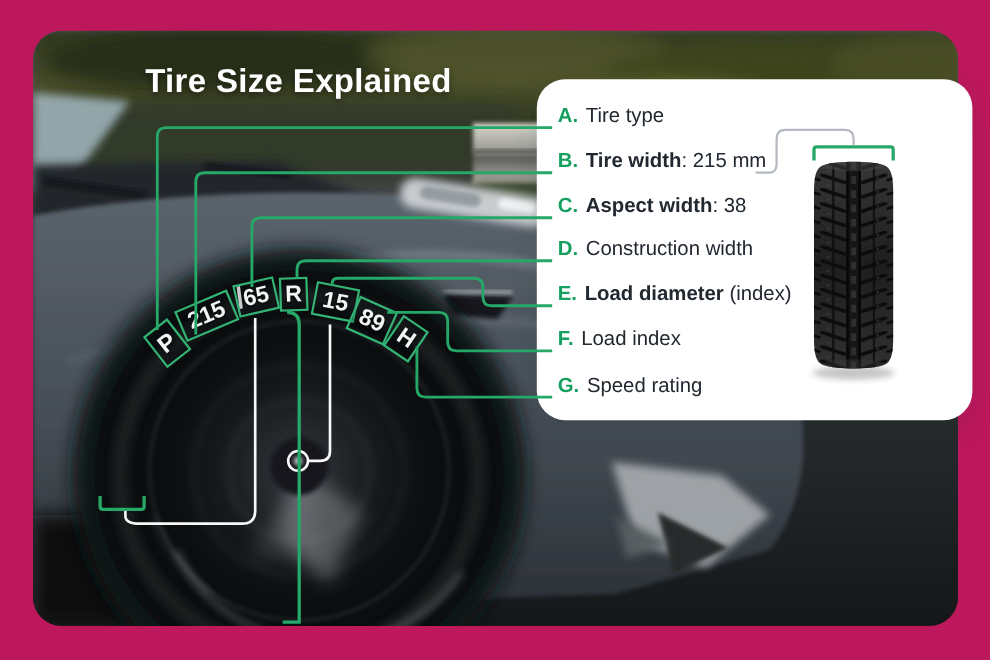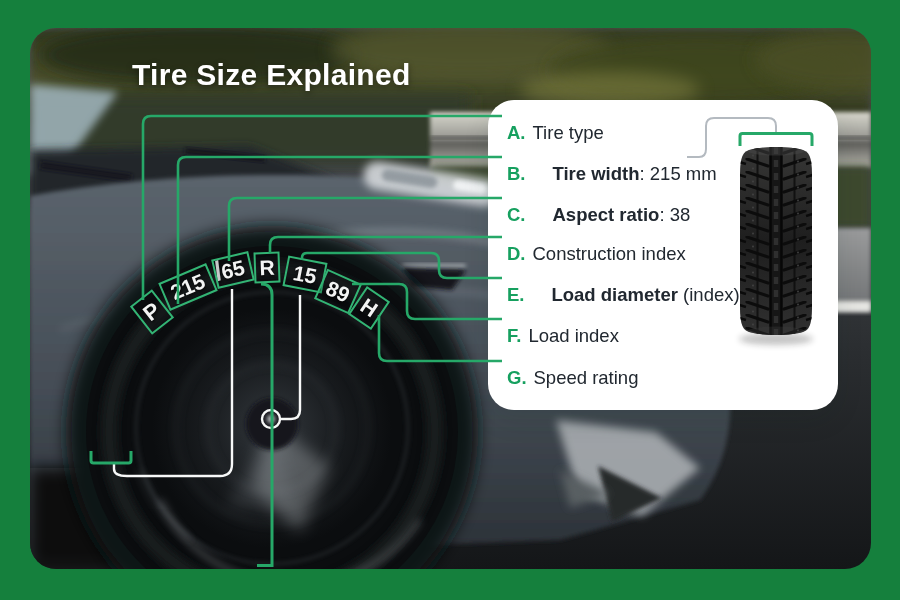--- a/index.html
+++ b/index.html
@@ -1,27 +1,27 @@
 <!DOCTYPE html>
 <html><head>
 <meta charset="utf-8">
 <style>
   html,body{margin:0;padding:0;}
   body{width:900px;height:600px;font-family:"Liberation Sans",sans-serif;background:#e8f4ec;overflow:hidden;}
-  .stage{position:relative;width:900px;height:600px;background:#15803d;}
+  .stage{position:relative;width:900px;height:600px;background:#be185d;}
   .stage svg{position:absolute;left:0;top:0;}
   
   .title{position:absolute;left:132px;top:58px;margin:0;font-size:30px;font-weight:700;color:#ffffff;
          letter-spacing:.3px;text-shadow:0 2px 6px rgba(0,0,0,.4);z-index:4;}
   
-  .panel{position:absolute;left:488px;top:100px;width:350px;height:310px;background:#ffffff;border-radius:26px;
+  .panel{position:absolute;left:488px;top:72px;width:396px;height:310px;background:#ffffff;border-radius:26px;
          box-shadow:0 10px 26px rgba(15,45,30,.12);z-index:2;}
   .legend-row{position:absolute;left:19px;height:24px;line-height:24px;font-size:18.5px;color:#212830;white-space:nowrap;}
   .legend-row .letter{color:#16a05f;font-weight:700;margin-right:7px;}
-  .legend-row .b{font-weight:700;margin-left:20px;}
+  .legend-row .b{font-weight:700;}
   .row-a{top:21px}.row-b{top:62px}.row-c{top:103px}.row-d{top:142px}.row-e{top:183px}.row-f{top:224px}.row-g{top:266px}
   
   .markings{position:absolute;left:0;top:0;width:900px;height:600px;z-index:3;pointer-events:none;}
   .mark{position:absolute;display:flex;align-items:center;justify-content:center;border:2.5px solid #33b474;
         color:#f3f4f4;font-weight:700;font-size:21px;background:rgba(5,8,10,.18);
         text-shadow:0 2px 3px rgba(0,0,0,.65);box-sizing:border-box;}
   .mark-slash{border:none;background:none;font-size:27px;}
   .m-p   {left:138px;top:294px;width:28px;height:36px;transform:rotate(-38deg);font-size:22px;}
   .m-215 {left:162px;top:272px;width:52px;height:30px;transform:rotate(-23deg);}
   .m-sl  {left:208px;top:256px;width:20px;height:30px;transform:rotate(-18deg);}
@@ -144,24 +144,24 @@
   <h1 class="title">Tire Size Explained</h1>
 
   <div class="panel">
     <div class="legend-row row-a">
       <span class="letter">A.</span><span>Tire type</span><span class="b"></span><span></span>
     </div>
     <div class="legend-row row-b">
       <span class="letter">B.</span><span></span><span class="b">Tire width</span><span>: 215 mm</span>
     </div>
     <div class="legend-row row-c">
-      <span class="letter">C.</span><span></span><span class="b">Aspect ratio</span><span>: 38</span>
+      <span class="letter">C.</span><span></span><span class="b">Aspect width</span><span>: 38</span>
     </div>
     <div class="legend-row row-d">
-      <span class="letter">D.</span><span>Construction index</span><span class="b"></span><span></span>
+      <span class="letter">D.</span><span>Construction width</span><span class="b"></span><span></span>
     </div>
     <div class="legend-row row-e">
       <span class="letter">E.</span><span></span><span class="b">Load diameter</span><span> (index)</span>
     </div>
     <div class="legend-row row-g">
       <span class="letter">G.</span><span>Speed rating</span><span class="b"></span><span></span>
     </div>
     <div class="legend-row row-f">
       <span class="letter">F.</span><span>Load index</span><span class="b"></span><span></span>
     </div>

